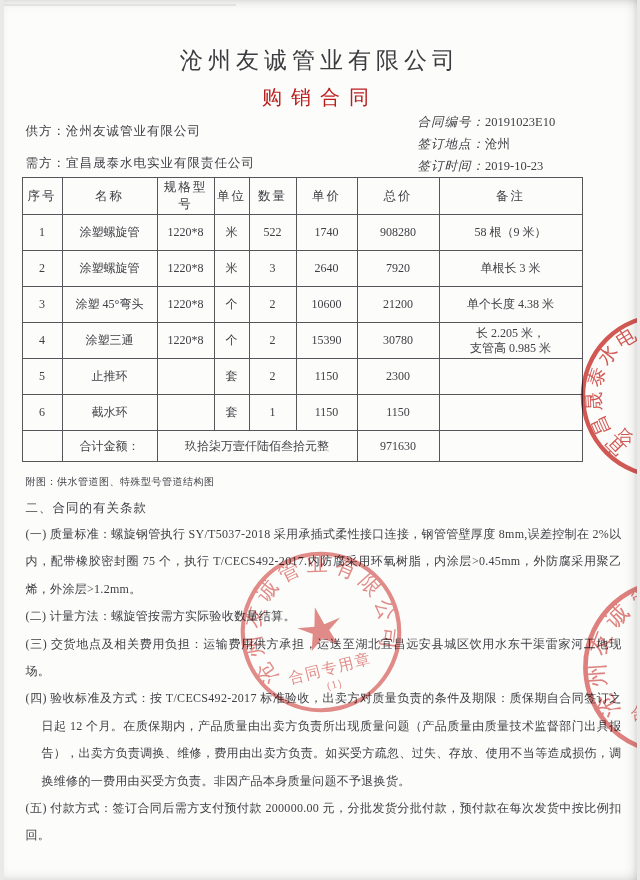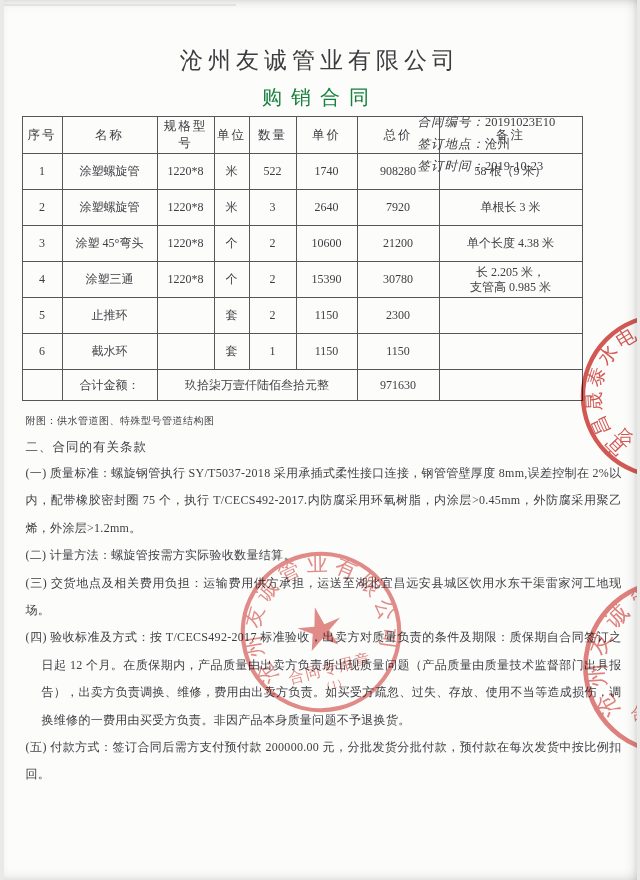--- a/index.html
+++ b/index.html
@@ -8,21 +8,21 @@
     width:633px;height:880px;
     margin:0 auto;
     background:#fcfcfa;
     overflow:hidden;
     font-family:"Liberation Serif","DejaVu Serif",serif;
     color:#3e3e44;
     box-shadow:inset -8px 0 14px -10px rgba(60,60,60,.35), inset 0 -8px 14px -10px rgba(60,60,60,.25), inset 0 10px 12px -10px rgba(120,120,120,.35);
   }
   .scan-line-top{position:absolute;left:0;top:4px;width:232px;height:2px;background:#e2e2de;}
   .title{margin:46px 20px 0;text-align:center;font-size:23px;letter-spacing:5px;color:#3c3c40;line-height:30px;}
-  .subtitle{margin:7px 20px 0;text-align:center;font-size:20px;letter-spacing:9px;color:#15803d;line-height:28px;}
+  .subtitle{margin:7px 20px 0;text-align:center;font-size:20px;letter-spacing:9px;color:#b91c1c;line-height:28px;}
   .meta{position:absolute;top:111px;left:414px;font-size:12.5px;line-height:22px;}
   .meta .lbl{letter-spacing:1px;font-style:italic;}
   .party{margin:0 22px;font-size:12.5px;letter-spacing:1px;}
   .party-supplier{margin-top:12px;}
   .party-buyer{margin-top:15px;}
   .sec-heading{margin:7px 22px 0;font-size:12.5px;letter-spacing:1px;}
   .sec2-heading{margin:11px 22px 0;}
   table.items{border-collapse:collapse;table-layout:fixed;width:560px;margin:5px 0 0 18px;font-size:12px;}
   table.items th,table.items td{border:1px solid #55555a;text-align:center;vertical-align:middle;padding:1px 2px;font-weight:normal;overflow:hidden;}
   table.items th{height:31px;font-size:12.5px;letter-spacing:2px;}
@@ -48,20 +48,22 @@
 
   <div class="title">沧州友诚管业有限公司</div>
   <div class="subtitle">购销合同</div>
 
   <div class="meta">
     <div><span class="lbl">合同编号：</span><span>20191023E10</span></div>
     <div><span class="lbl">签订地点：</span><span>沧州</span></div>
     <div><span class="lbl">签订时间：</span><span>2019-10-23</span></div>
   </div>
 
+  <div class="party party-supplier"><span>供方：</span><span>沧州友诚管业有限公司</span></div>
+  <div class="party party-buyer"><span>需方：</span><span>宜昌晟泰水电实业有限责任公司</span></div>
 
 
   <table class="items">
     <colgroup>
       <col style="width:40px">
         <col style="width:95px">
         <col style="width:57px">
         <col style="width:35px">
       <col style="width:47px">
         <col style="width:61px">

